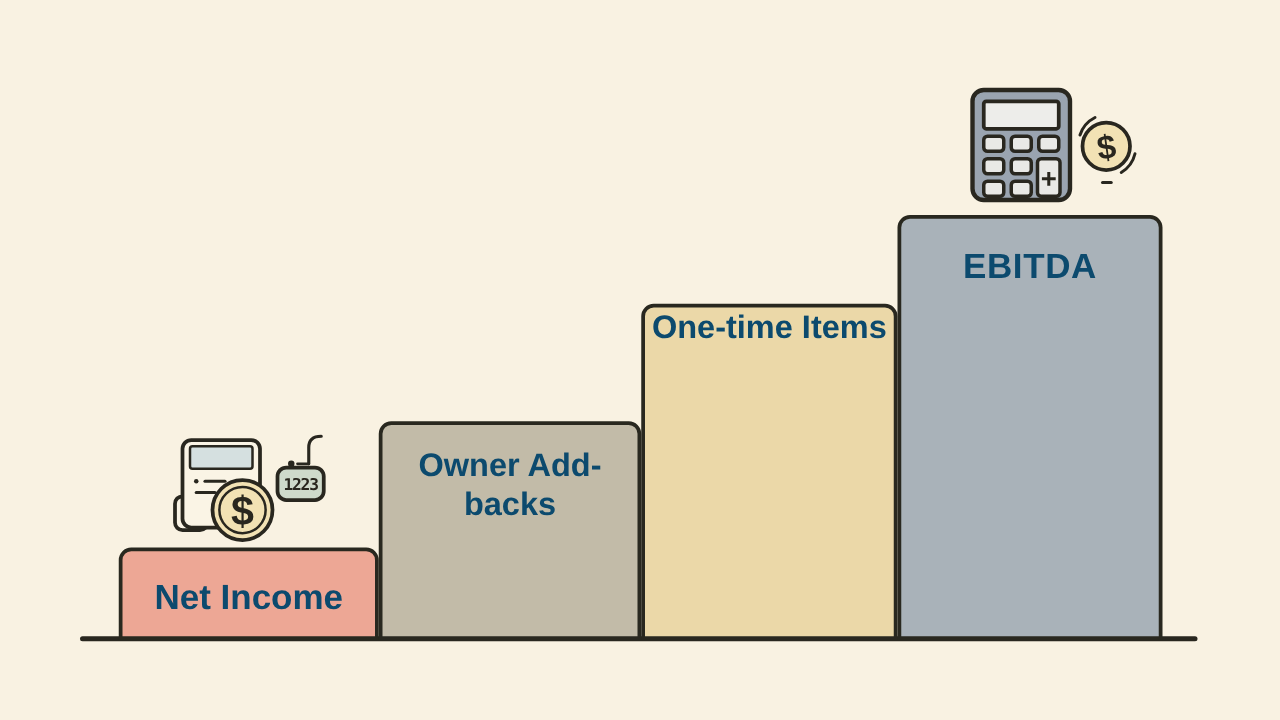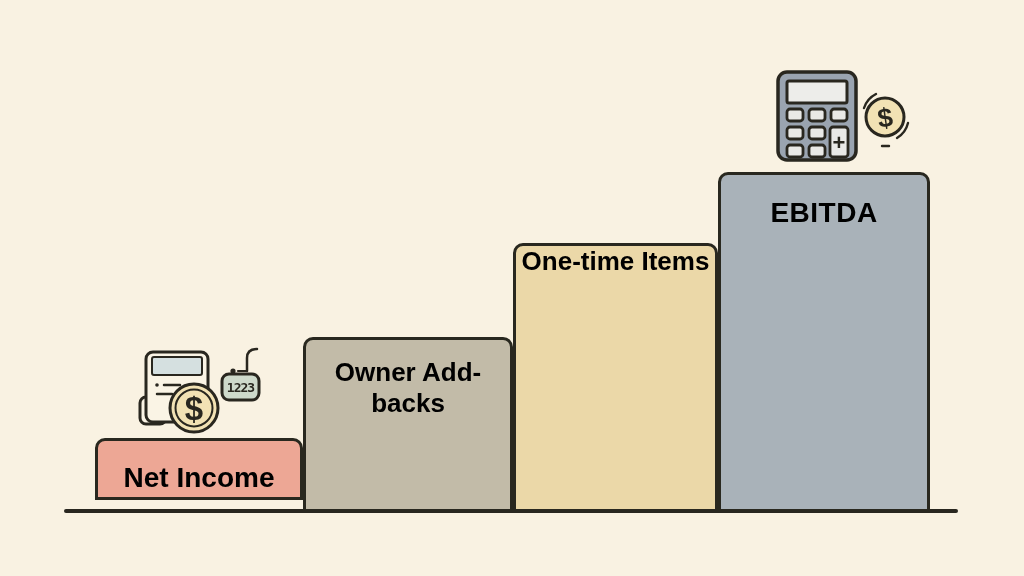--- a/index.html
+++ b/index.html
@@ -21,24 +21,24 @@
     border-radius: 2px;
     z-index: 1;
   }
   .bar {
     position: absolute;
     box-sizing: border-box;
     border: 3px solid #29281F;
     border-radius: 10px 10px 0 0;
     text-align: center;
     font-weight: bold;
-    color: #000000;
+    color: #0c4a6e;
     z-index: 2;
   }
-  .bar-net     { left:  95px; top: 438px; width: 208px; height: 62px;  font-size: 28px; padding-top: 21px; }
+  .bar-net     { left:  95px; top: 438px; width: 208px; height: 74px;  font-size: 28px; padding-top: 21px; }
   .bar-owner   { left: 303px; top: 337px; width: 210px; height: 175px; font-size: 26px; padding-top: 17px; }
   .bar-onetime { left: 513px; top: 243px; width: 205px; height: 269px; font-size: 26px; }
   .bar-ebitda  { left: 718px; top: 172px; width: 212px; height: 340px; font-size: 28px; padding-top: 22px; letter-spacing: 0.5px; }
   .icon-group { position: absolute; z-index: 3; }
   .icon-receipt-money    { left: 136px; top: 344px; }
   .icon-calculator-money { left: 772px; top: 66px;  }
   svg text { font-family: "Liberation Sans", sans-serif; }
   .digits { font-family: "DejaVu Sans Mono", monospace; letter-spacing: -1px; }
 </style>
 </head>

